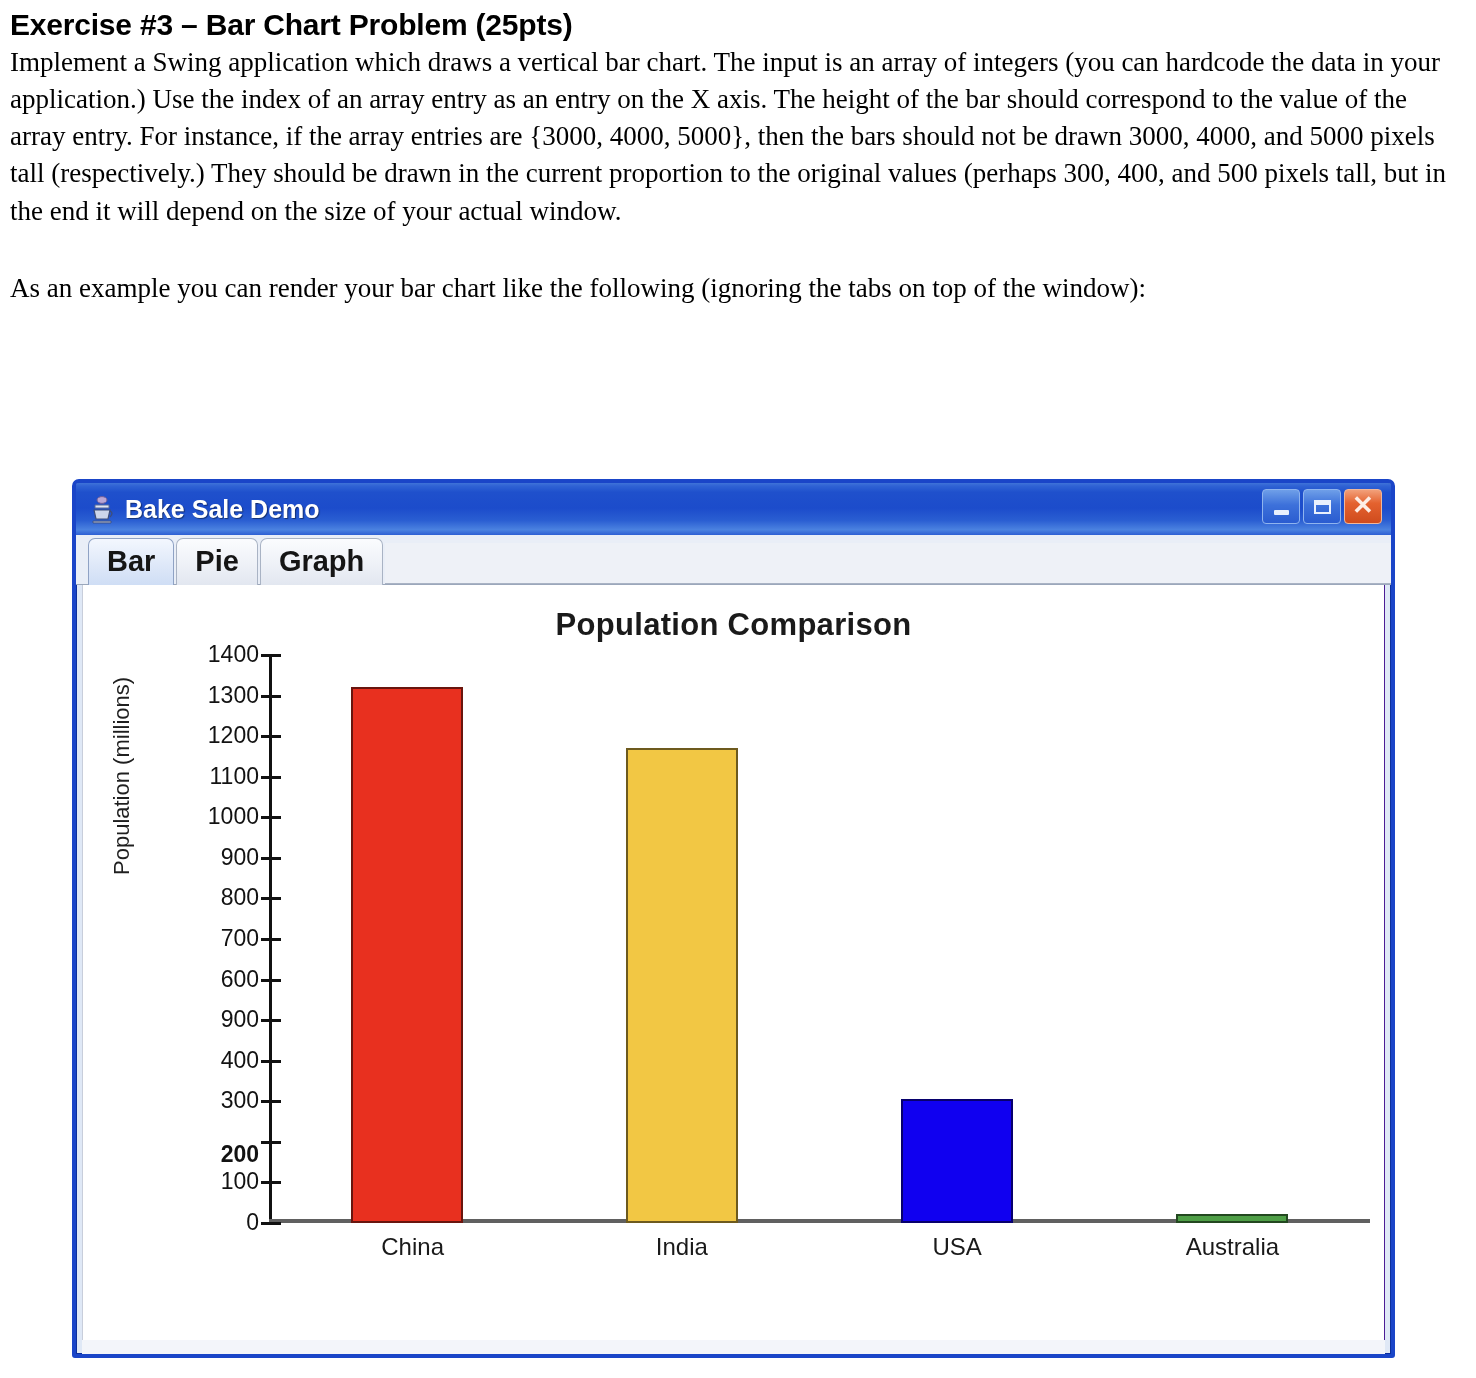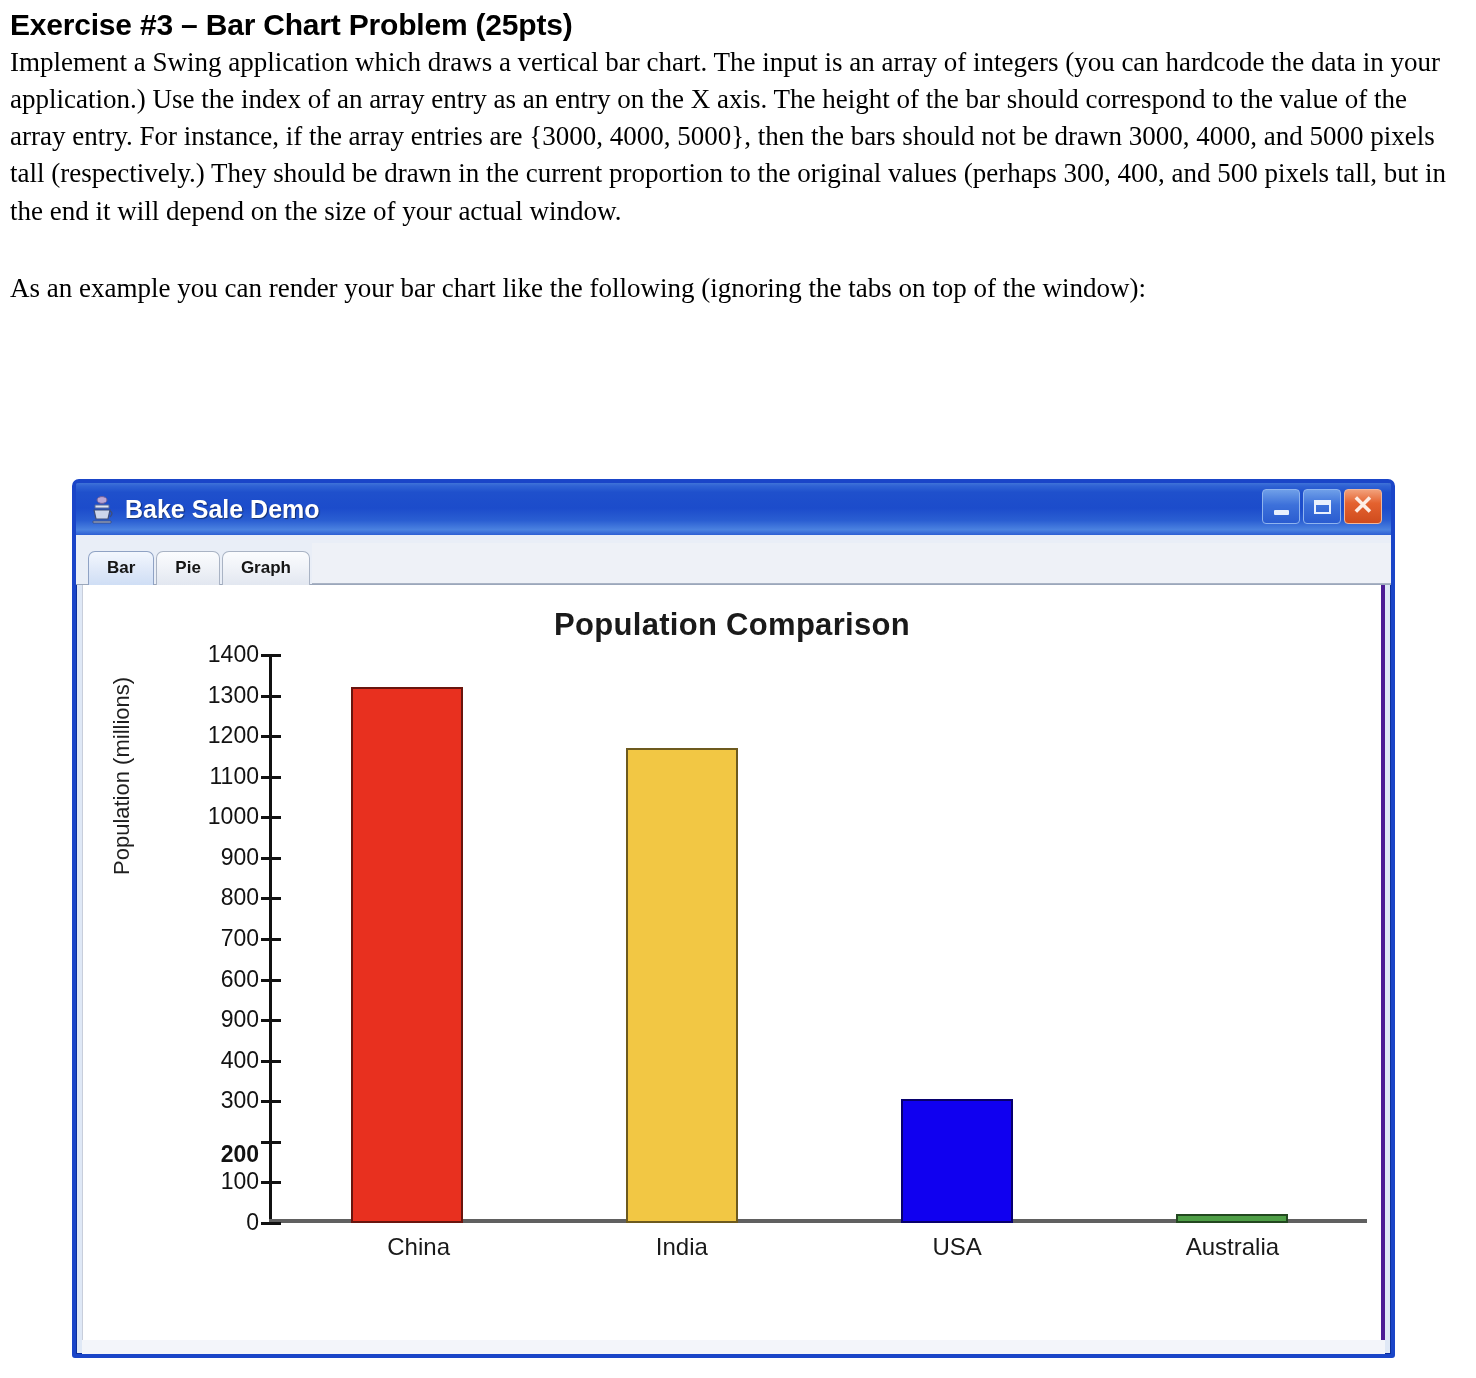--- a/index.html
+++ b/index.html
@@ -131,21 +131,21 @@
     background: #e9eef7;
     display: flex;
     align-items: flex-end;
     padding: 0 0 0 12px;
     border-bottom: 1px solid #9ba7bb;
     box-sizing: border-box;
   }
   .tab {
     font-family: "Liberation Sans", sans-serif;
     font-weight: bold;
-    font-size: 17px;
+    font-size: 29px;
     color: #151515;
     padding: 6px 18px 7px 18px;
     margin-right: 2px;
     border: 1px solid #a9b3c4;
     border-bottom: none;
     border-radius: 7px 7px 0 0;
     background: linear-gradient(to bottom, #fbfcfe 0%, #eef1f7 55%, #e2e7f0 100%);
     line-height: 1.15;
     position: relative;
     top: 1px;
@@ -162,21 +162,21 @@
     background: #eef1f7;
   }
 
   
   .chart-panel {
     background: #ffffff;
     height: 755px;
     position: relative;
     margin: 0 6px 0 6px;
     border-left: 1px solid #c8cedb;
-    border-right: 4px solid #4c1d95;
+    border-right: 1px solid #4c1d95;
   }
   .chart-title {
     position: absolute;
     left: 0;
     right: 0;
     top: 22px;
     text-align: center;
     font-family: "Liberation Sans", sans-serif;
     font-weight: bold;
     font-size: 31px;
@@ -347,21 +347,21 @@
           <div class="ytick" style="top: 567px;"></div>
           <div class="ytick-label" style="top: 556px; left: 0px; width: 86px;">0</div>
         </div>
       <div class="bars" id="bars">
           <div class="bar" style="left: 81.625px; width: 112px; height: 535.543px; background: rgb(232, 48, 31);"></div>
           <div class="bar" style="left: 356.875px; width: 112px; height: 474.686px; background: rgb(242, 199, 68);"></div>
           <div class="bar" style="left: 632.125px; width: 112px; height: 123.743px; background: rgb(16, 0, 240);"></div>
           <div class="bar" style="left: 907.375px; width: 112px; height: 9.33143px; background: rgb(79, 159, 71);"></div>
         </div>
       <div id="xlabels">
-          <div class="xtick-label" style="left: 108px; width: 275.25px;">China</div>
+          <div class="xtick-label" style="left: 102px; width: 275.25px;">China</div>
           <div class="xtick-label" style="left: 371.25px; width: 275.25px;">India</div>
           <div class="xtick-label" style="left: 646.5px; width: 275.25px;">USA</div>
           <div class="xtick-label" style="left: 921.75px; width: 275.25px;">Australia</div>
         </div>
     </div>
   </div>
 
   <div class="statusbar"></div>
 </div>
 

